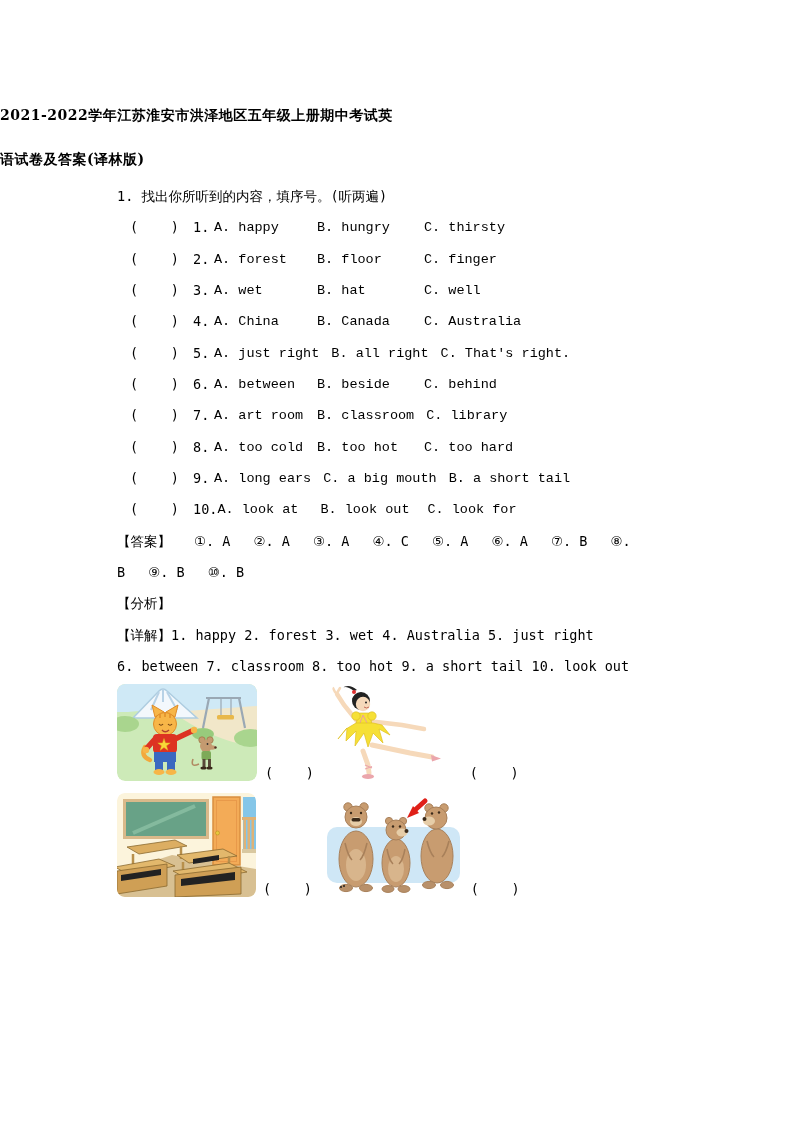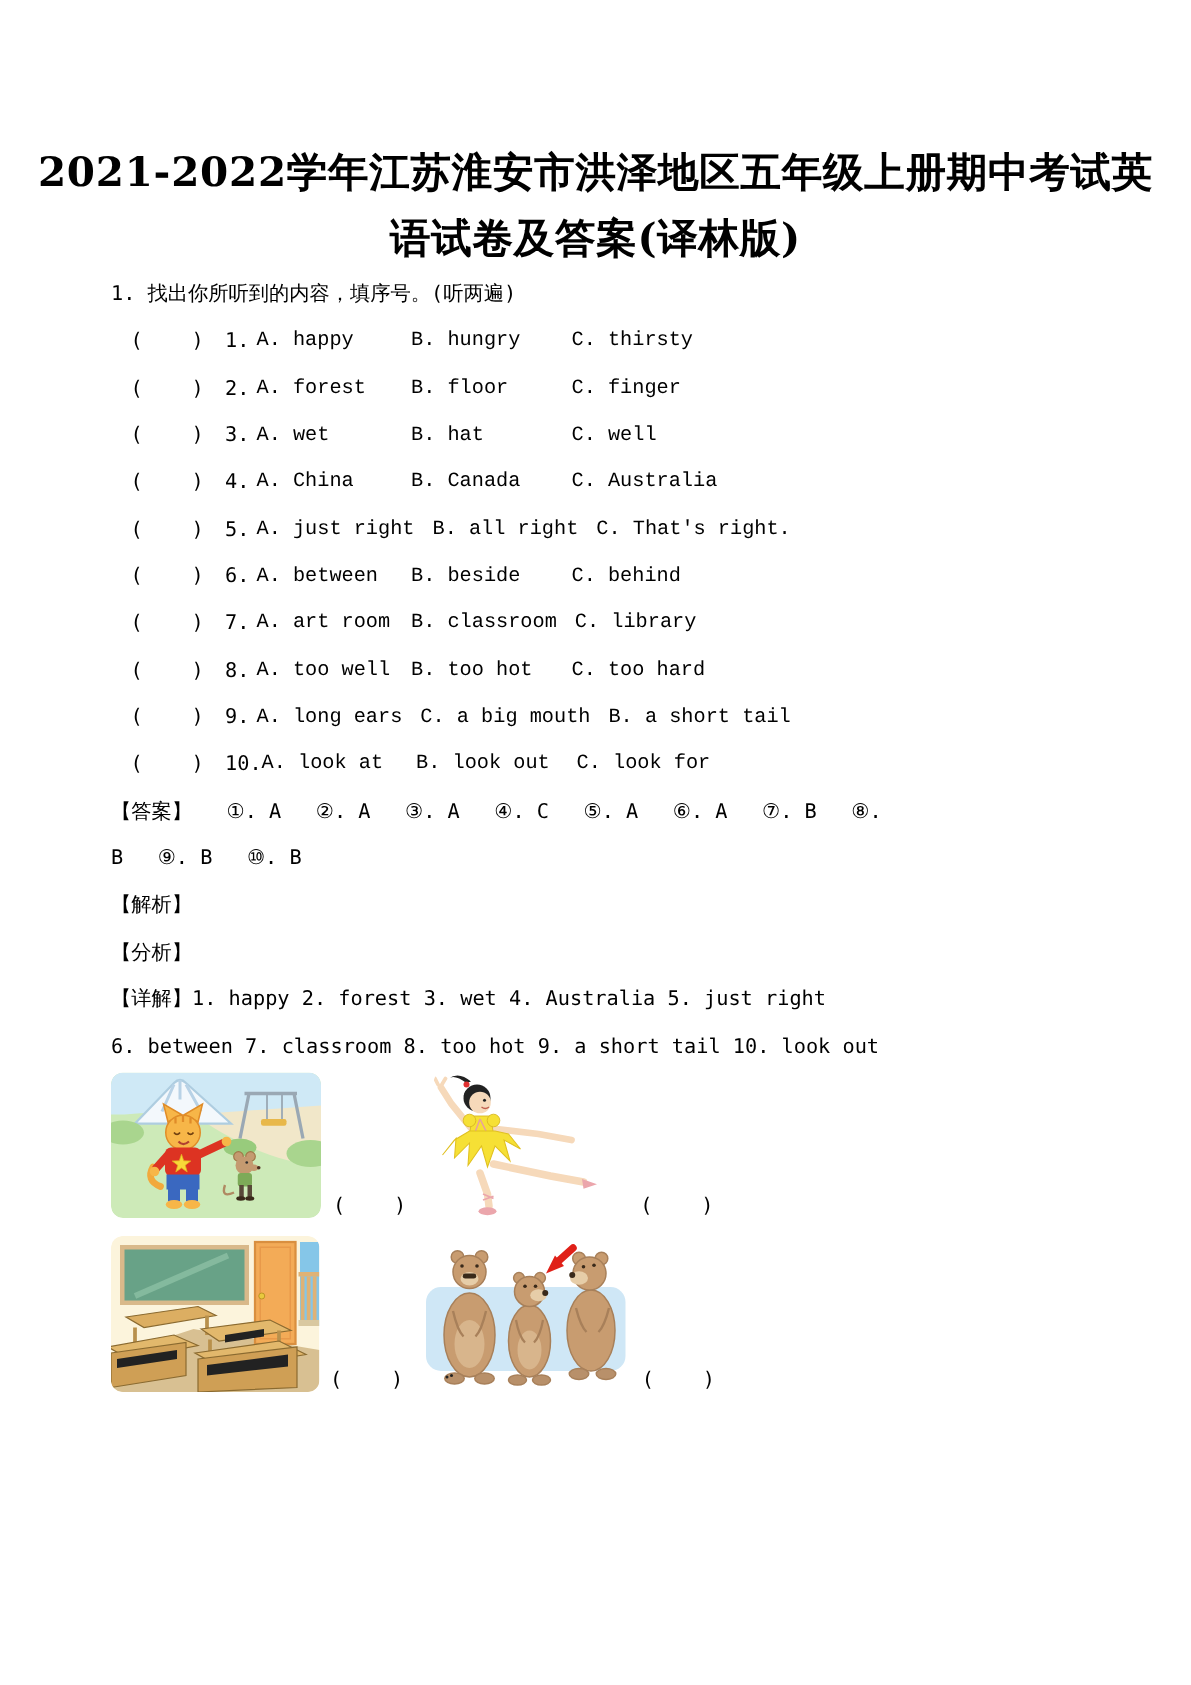--- a/index.html
+++ b/index.html
@@ -4,24 +4,24 @@
 <style>
   html,body{margin:0;padding:0;background:#ffffff;}
   .page{
     position:relative;width:794px;height:1123px;background:#fff;color:#000;
     box-sizing:border-box;padding-top:94px;overflow:hidden;
     font-family:"DejaVu Sans Mono","Liberation Mono","DejaVu Sans",monospace;
     font-size:13.5px;
   }
   .title{
     font-family:"DejaVu Serif","Liberation Serif",serif;
-    font-weight:bold;font-size:27px;line-height:43.5px;text-align:center;
+    font-weight:bold;font-size:14px;line-height:43.5px;text-align:left;
     letter-spacing:0.5px;
   }
-  .content{padding-left:74px;padding-right:60px;line-height:31.35px;}
+  .content{padding-left:117px;padding-right:60px;line-height:31.35px;}
   .line{white-space:nowrap;}
   .q-row{
     display:grid;line-height:31.35px;padding-left:13px;
     grid-template-columns:63px minmax(21px,max-content) minmax(103px,max-content) minmax(107px,max-content) auto;
   }
   .q-paren,.img-blank{white-space:pre;}
   .q-opt{padding-right:12px;white-space:pre;font-family:Liberation Mono, monospace;}
   .ans-line{display:flex;gap:23px;line-height:31.35px;}
   .cjk-label{white-space:pre;}
   .img-row{display:flex;align-items:flex-end;line-height:16px;}
@@ -89,21 +89,21 @@
     <div class="q-row">
       <span class="q-paren">(    )</span>
       <span>7.</span>
       <span class="q-opt">A. art room</span>
       <span class="q-opt">B. classroom</span>
       <span class="q-opt">C. library</span>
     </div>
     <div class="q-row">
       <span class="q-paren">(    )</span>
       <span>8.</span>
-      <span class="q-opt">A. too well</span>
+      <span class="q-opt">A. too cold</span>
       <span class="q-opt">B. too hot</span>
       <span class="q-opt">C. too hard</span>
     </div>
     <div class="q-row">
       <span class="q-paren">(    )</span>
       <span>9.</span>
       <span class="q-opt">A. long ears</span>
       <span class="q-opt">C. a big mouth</span>
       <span class="q-opt">B. a short tail</span>
     </div>
@@ -125,21 +125,20 @@
       <span>⑥. A</span>
       <span>⑦. B</span>
       <span>⑧.</span>
     </div>
     <div class="ans-line">
       <span>B</span>
       <span>⑨. B</span>
       <span>⑩. B</span>
     </div>
 
-    <div class="line">【解析】</div>
     <div class="line">【分析】</div>
     <div class="line"><span class="cjk-label">【详解】</span><span>1. happy 2. forest 3. wet 4. Australia 5. just right</span></div>
     <div class="line">6. between 7. classroom 8. too hot 9. a short tail 10. look out</div>
 
 
     <div class="img-row">
       <svg class="fig" width="140" height="97" viewBox="0 0 140 97">
         <defs>
             <clipPath id="pg">
               <rect width="140" height="97" rx="8"></rect>

